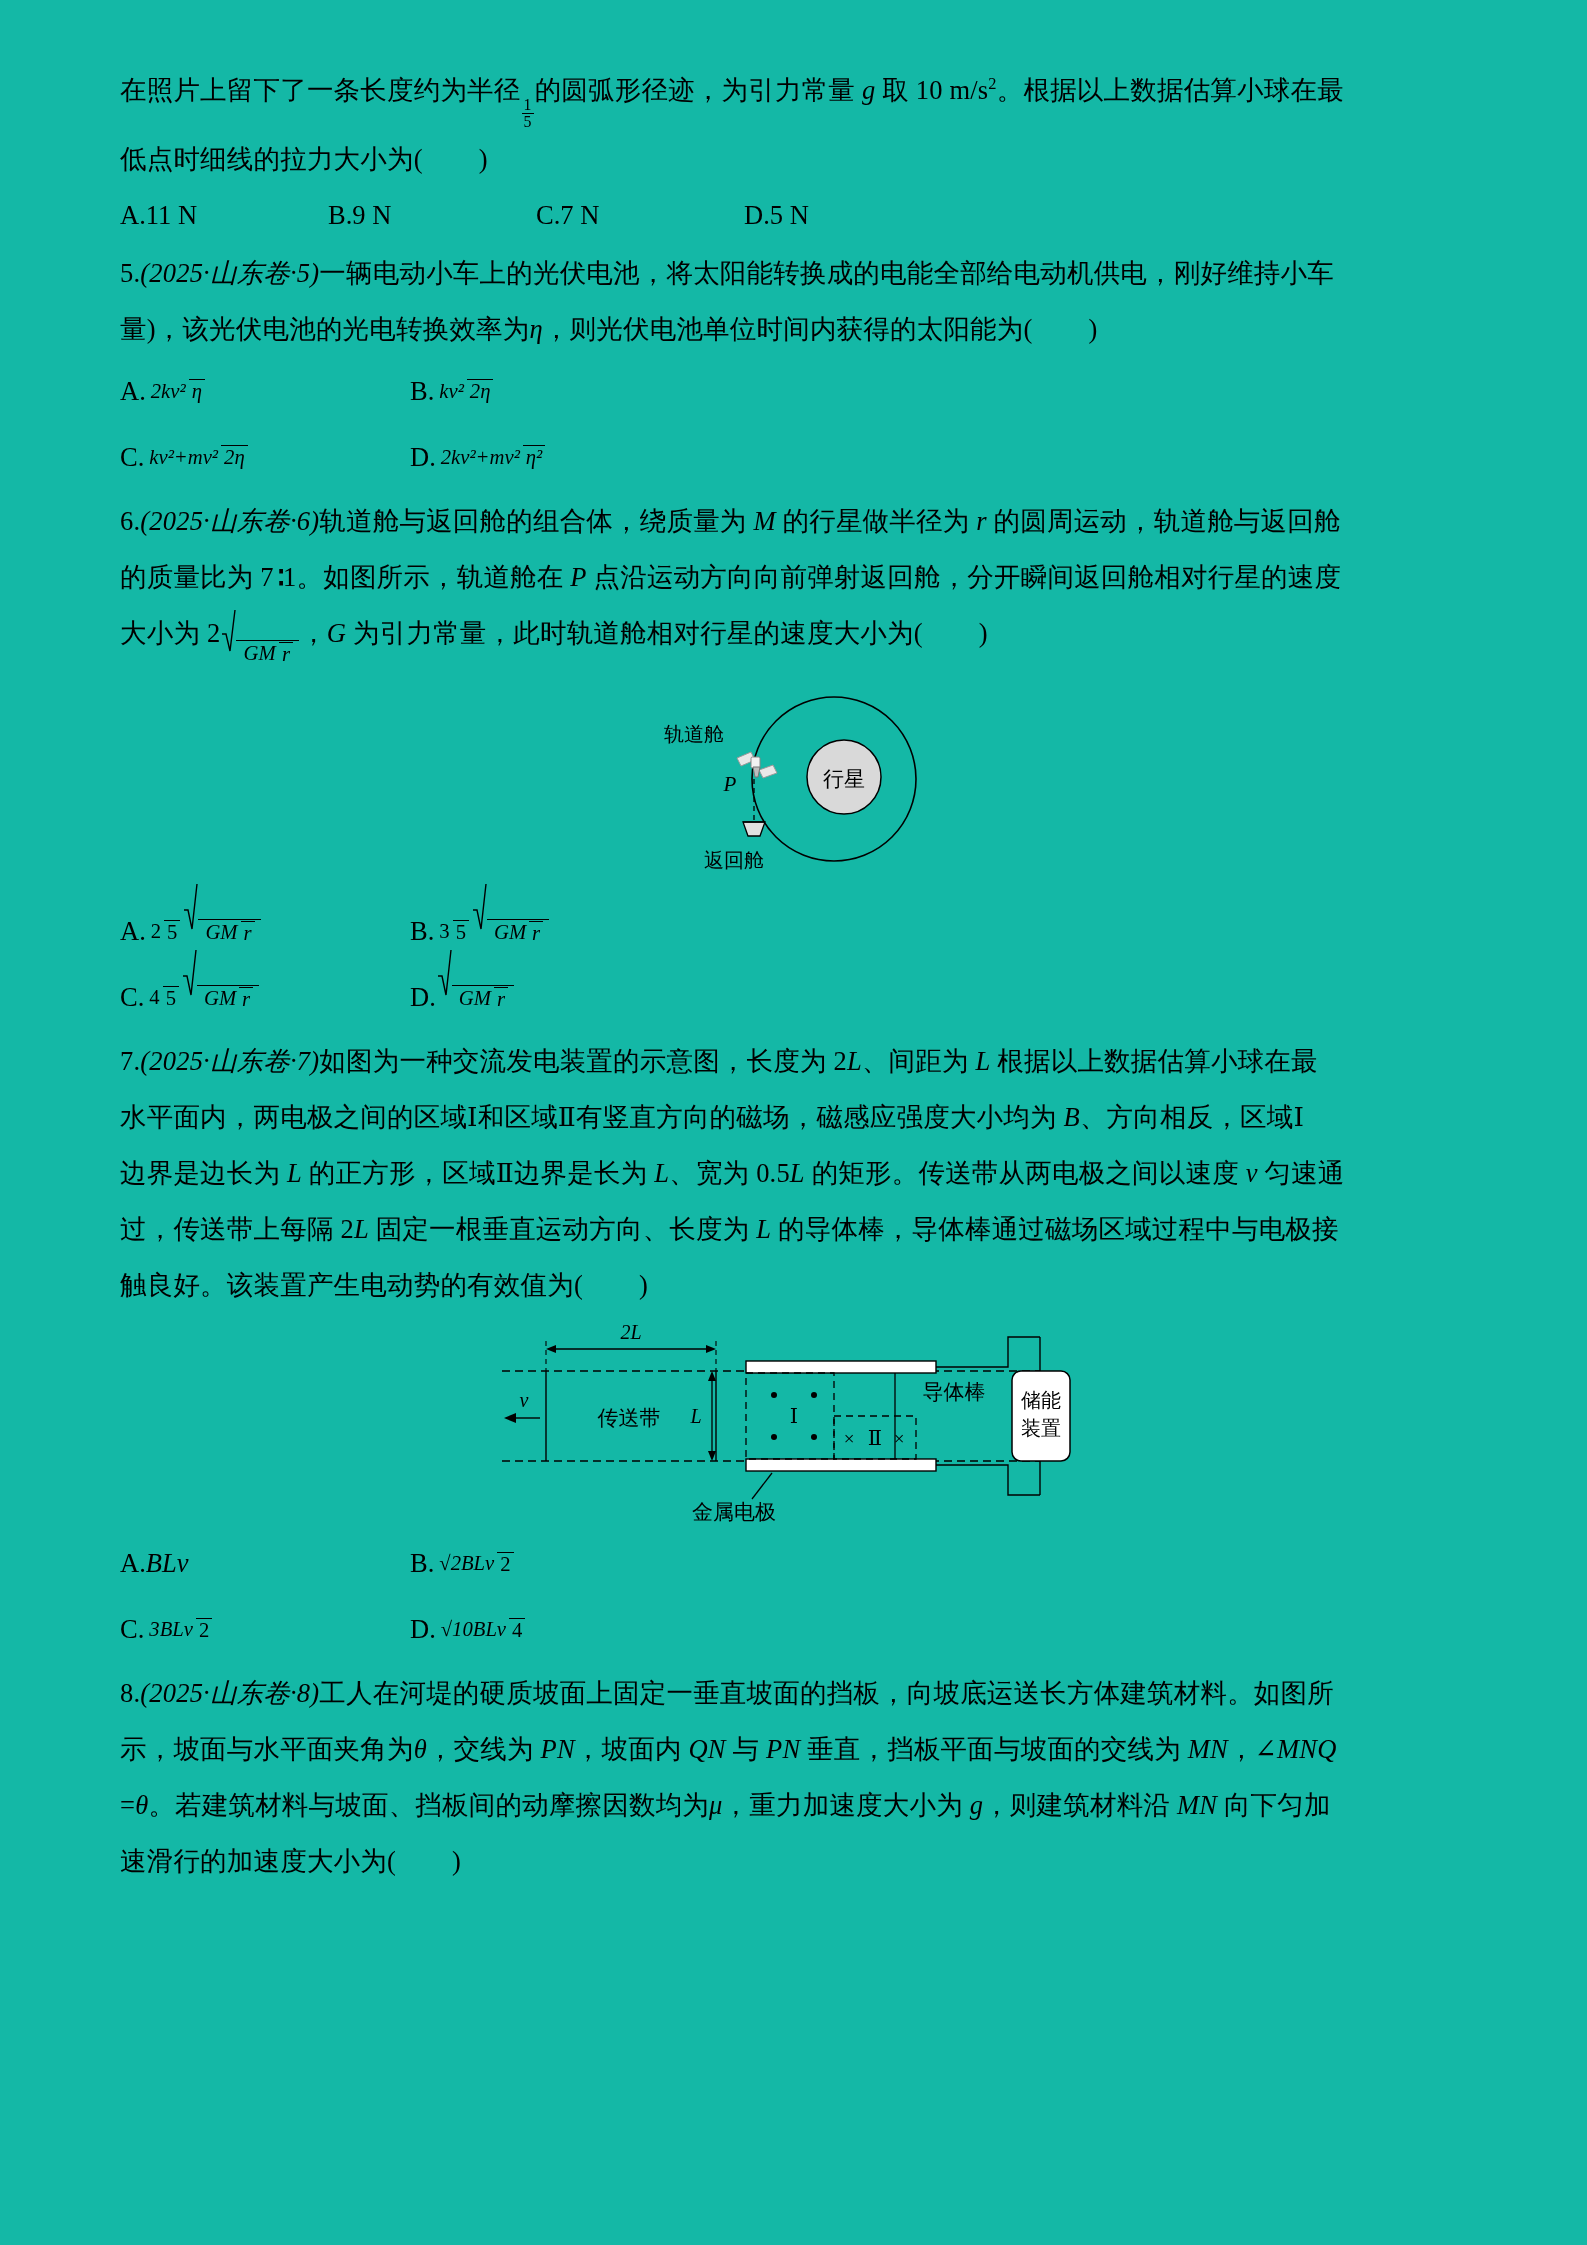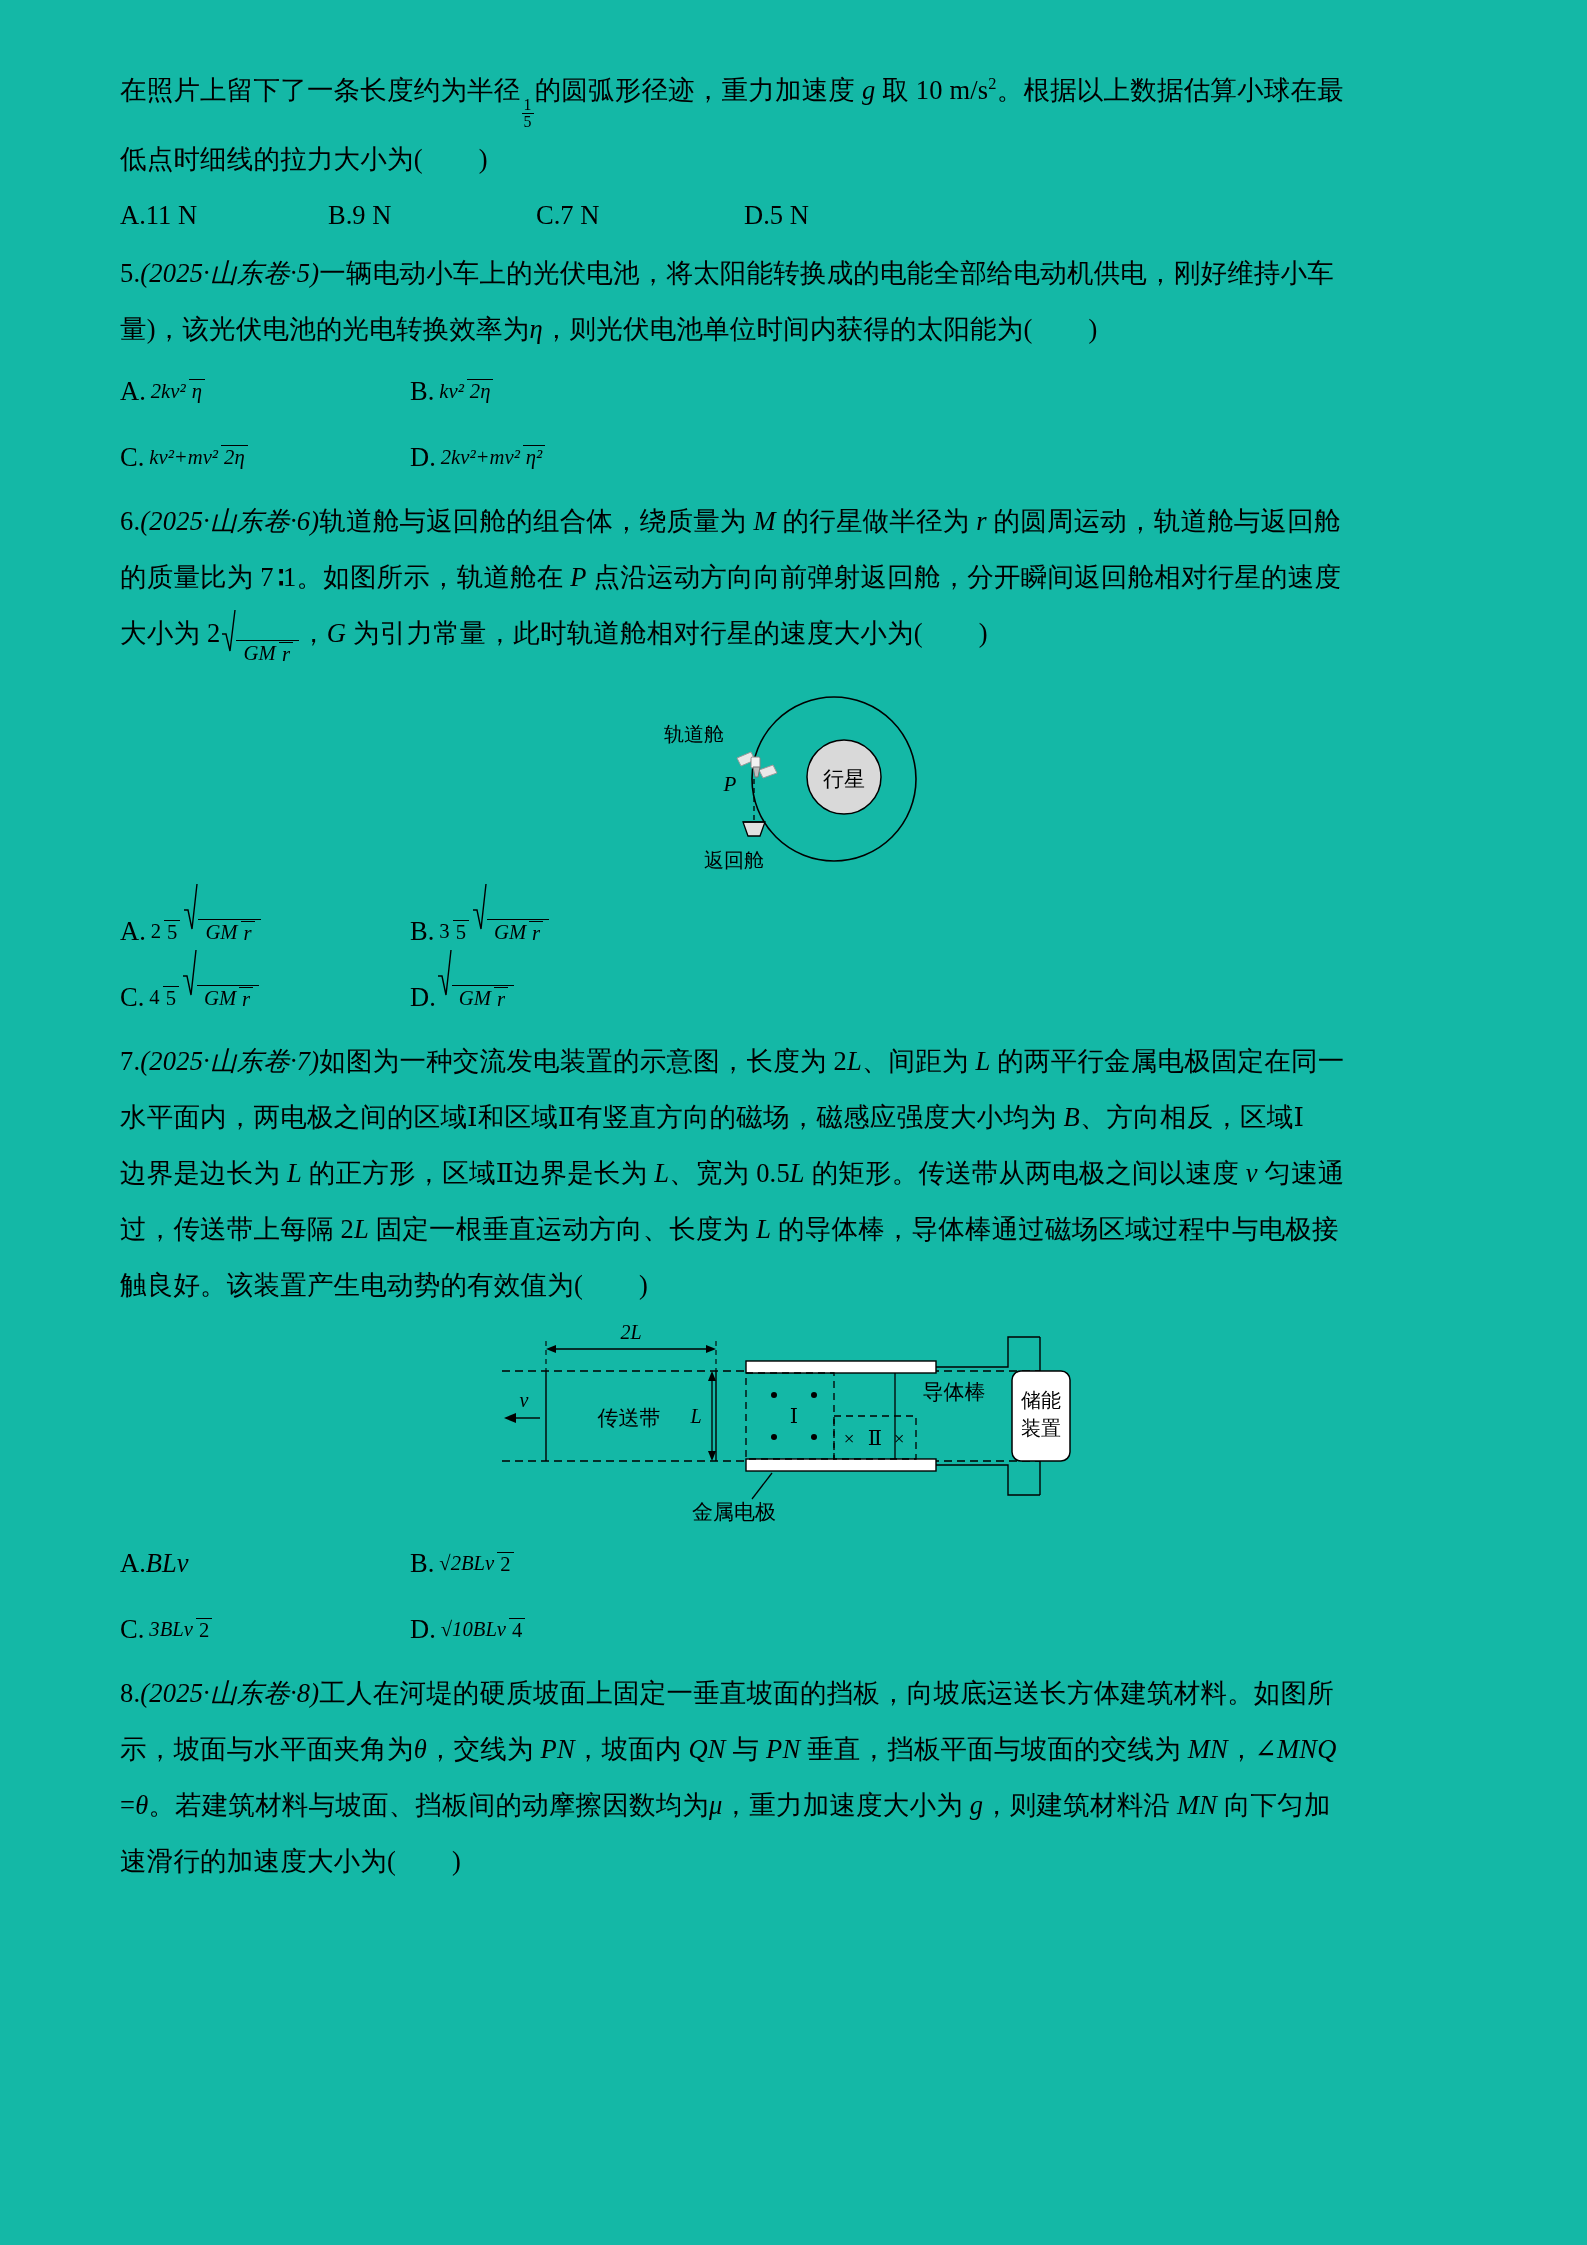--- a/index.html
+++ b/index.html
@@ -100,21 +100,21 @@
 </style>
 </head>
 <body>
 
 <div id="page">
 
   <div class="para">
     <span>在照片上留下了一条长度约为半径</span><span class="frac-s">
         <span class="n">1</span>
         <span class="d">5</span>
-      </span><span>的圆弧形径迹，重力加速度 </span><span class="it">g</span><span> 取 10 m/s</span><span class="sup">2</span><span>。根据以上数据估算小球在最</span>
+      </span><span>的圆弧形径迹，为引力常量 </span><span class="it">g</span><span> 取 10 m/s</span><span class="sup">2</span><span>。根据以上数据估算小球在最</span>
   </div>
   <div class="para">
     <span>低点时细线的拉力大小为(</span><span class="blank"></span><span>)</span>
   </div>
 
   <div class="optrow optrow-4">
     <div class="opt">
         <span>A.</span>
         <span>11 N</span>
       </div>
@@ -302,21 +302,21 @@
                 <span class="d it">r</span>
               </span>
             </span>
           </span>
       </div>
     </div>
   </div>
 
   <div class="qblock">
     <div class="para">
-      <span>7.</span><span class="it">(2025·山东卷·7)</span><span>如图为一种交流发电装置的示意图，长度为 2</span><span class="it">L</span><span>、间距为 </span><span class="it">L</span><span> 的两平行金属电极固定在同一</span>
+      <span>7.</span><span class="it">(2025·山东卷·7)</span><span>如图为一种交流发电装置的示意图，长度为 2</span><span class="it">L</span><span>、间距为 </span><span class="it">L</span><span> 根据以上数据估算小球在最</span>
     </div>
     <div class="para">
       <span>水平面内，两电极之间的区域Ⅰ和区域Ⅱ有竖直方向的磁场，磁感应强度大小均为 </span><span class="it">B</span><span>、方向相反，区域Ⅰ</span>
     </div>
     <div class="para">
       <span>边界是边长为 </span><span class="it">L</span><span> 的正方形，区域Ⅱ边界是长为 </span><span class="it">L</span><span>、宽为 0.5</span><span class="it">L</span><span> 的矩形。传送带从两电极之间以速度 </span><span class="it">v</span><span> 匀速通</span>
     </div>
     <div class="para">
       <span>过，传送带上每隔 2</span><span class="it">L</span><span> 固定一根垂直运动方向、长度为 </span><span class="it">L</span><span> 的导体棒，导体棒通过磁场区域过程中与电极接</span>
     </div>

